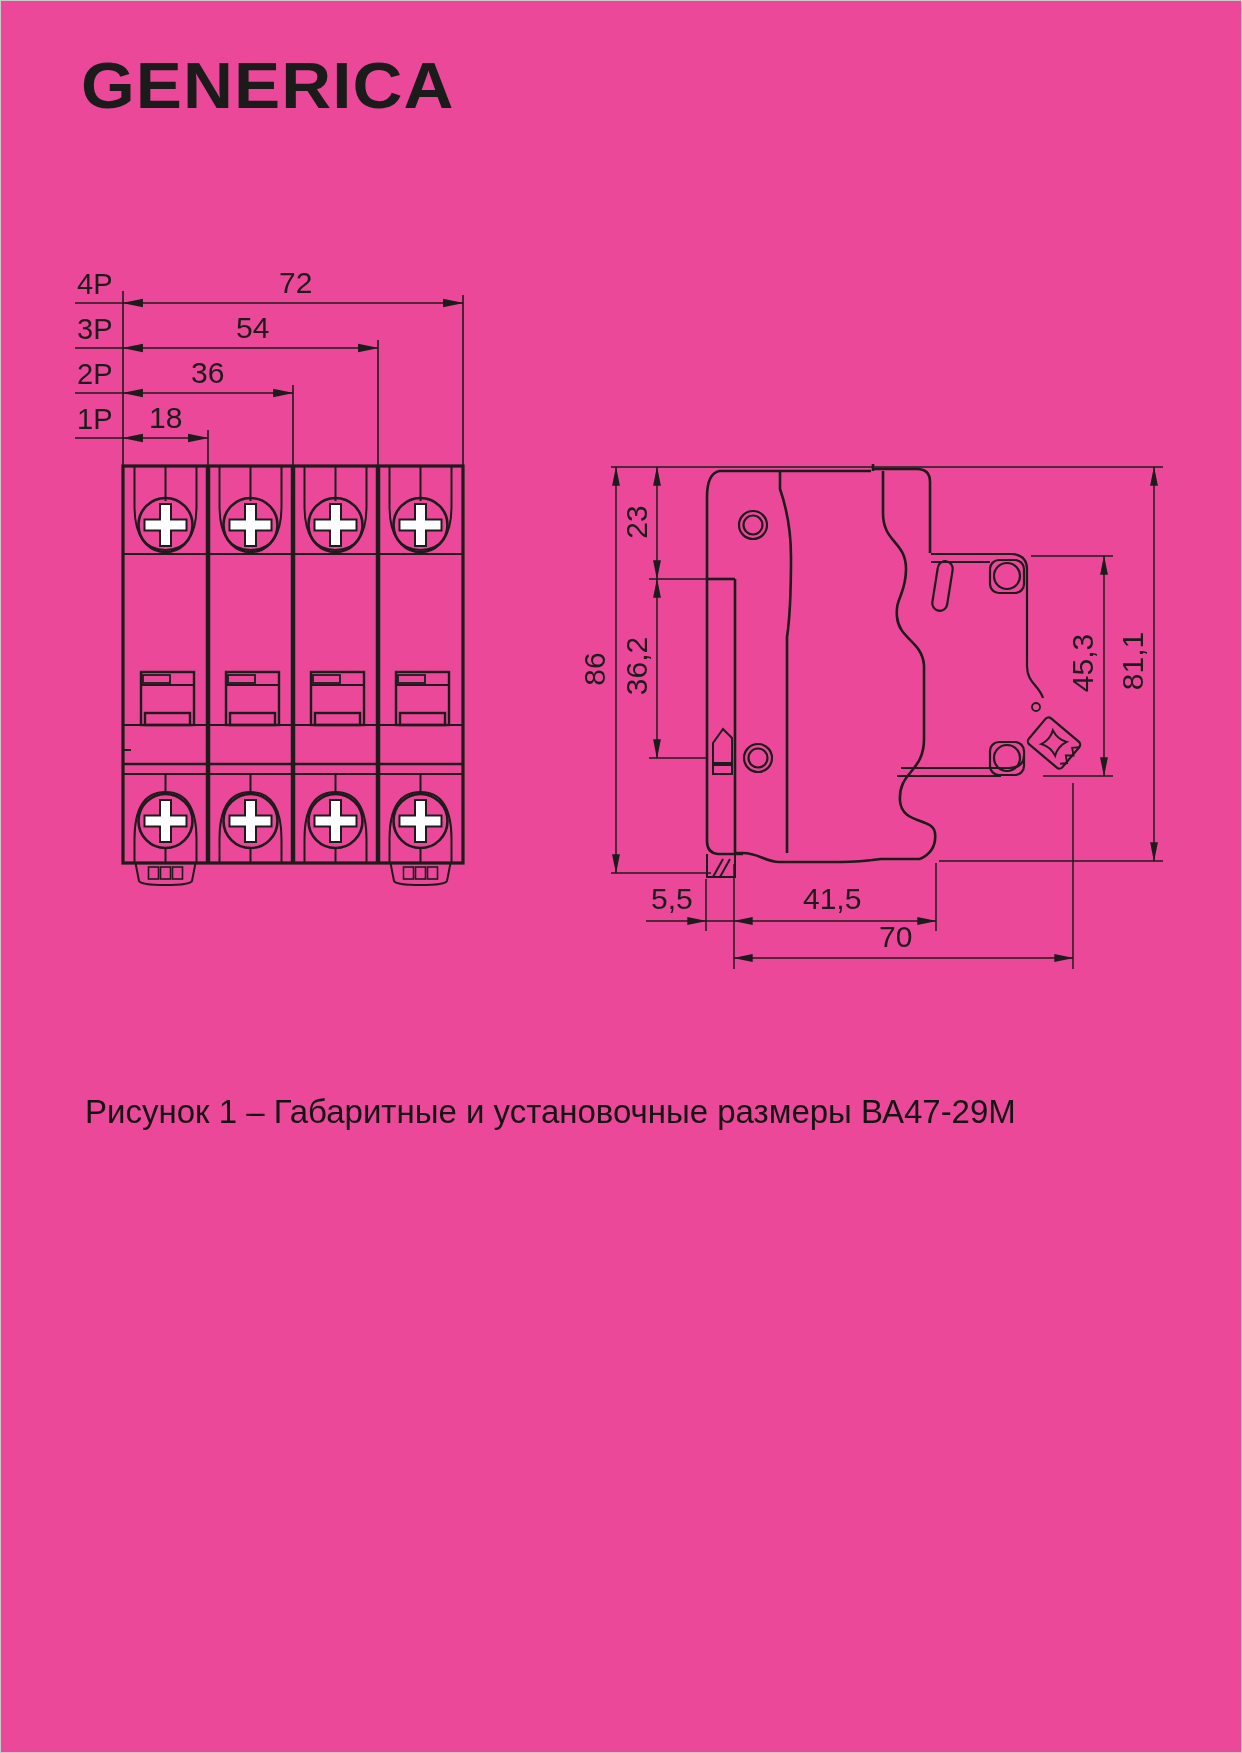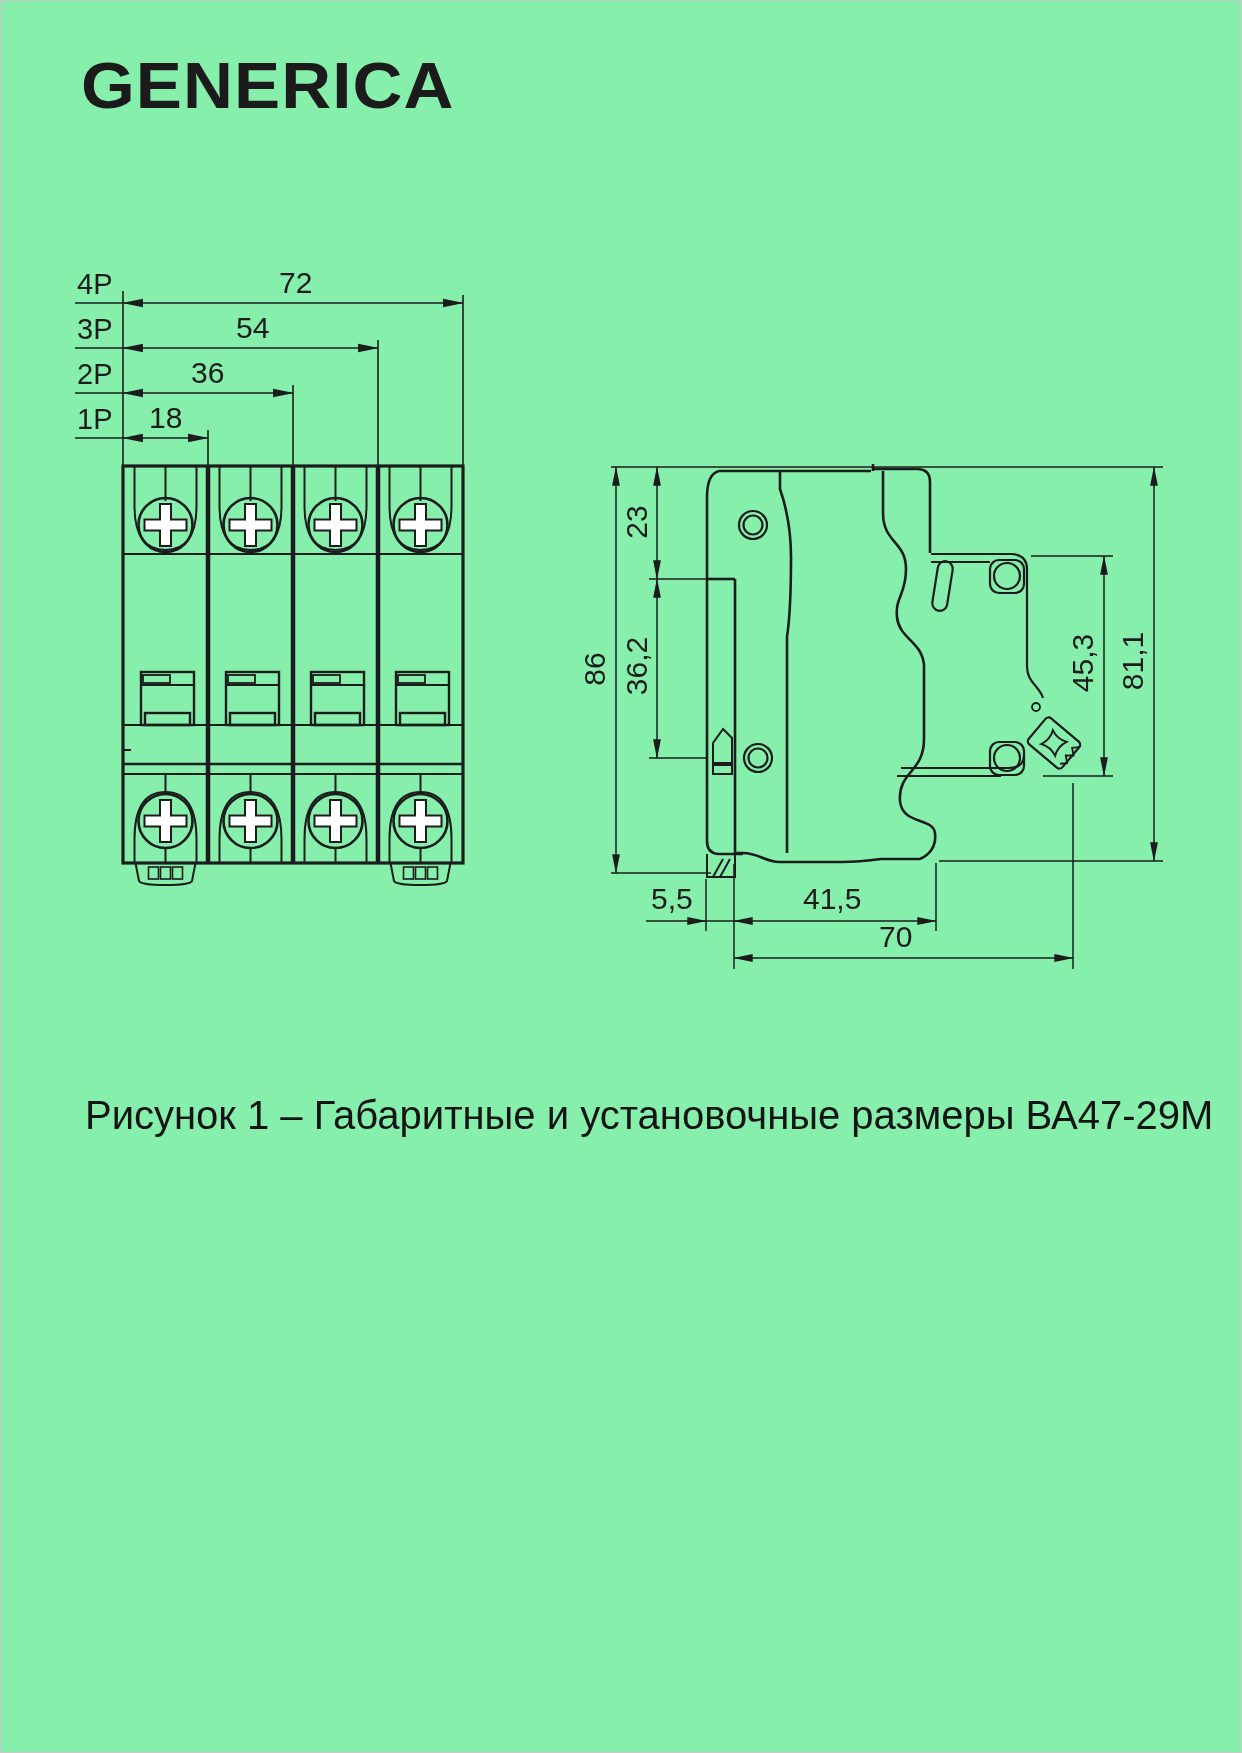--- a/index.html
+++ b/index.html
@@ -1,34 +1,34 @@
 <!DOCTYPE html>
 <html><head>
 <meta charset="utf-8">
 <style>
   html,body{margin:0;padding:0;background:#e8e8e8;}
   .page{
     position:relative;
     width:1242px;height:1753px;
-    background:#86efac;
+    background:#ec4899;
     border:1px solid #c9c9c9;
     box-sizing:border-box;
     font-family:"Liberation Sans", sans-serif;
     overflow:hidden;
   }
   .logo{
     position:absolute;left:80px;top:48px;
     font-size:64px;font-weight:bold;color:#1b1b1b;
     letter-spacing:1px;
     transform:scaleX(1.08);transform-origin:left center;
     white-space:nowrap;
   }
   .caption{
     position:absolute;left:84px;top:1092px;
-    font-size:40px;color:#141414;
+    font-size:33px;color:#141414;
     white-space:nowrap;
   }
   svg text{
     font-family:"Liberation Sans", sans-serif;
     font-size:30px;fill:#1c1c1c;
   }
   svg .lbl{font-size:29px;}
   .drawing{position:absolute;left:0;top:0;}
 </style>
 </head>

